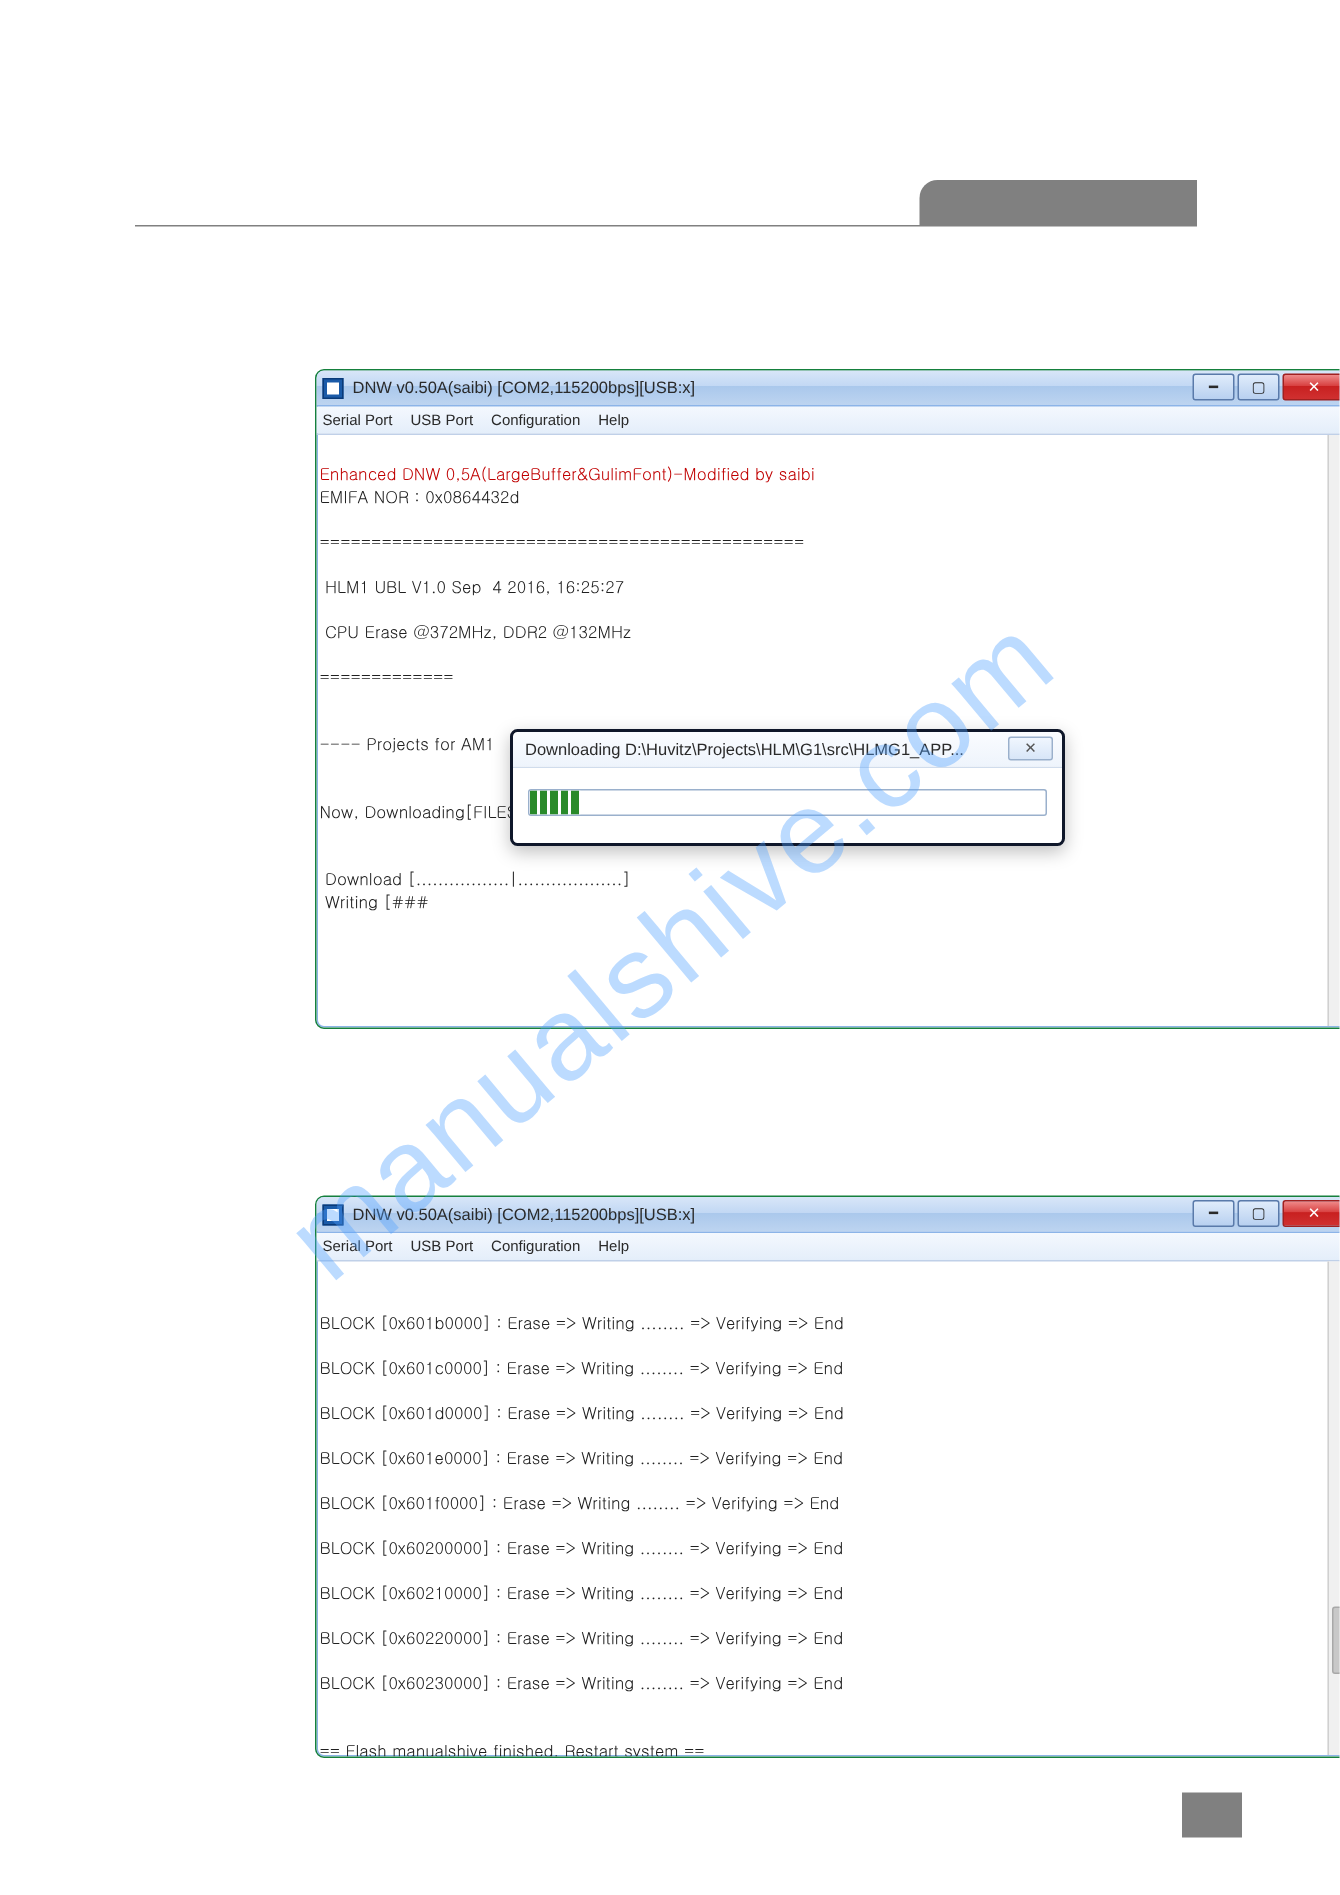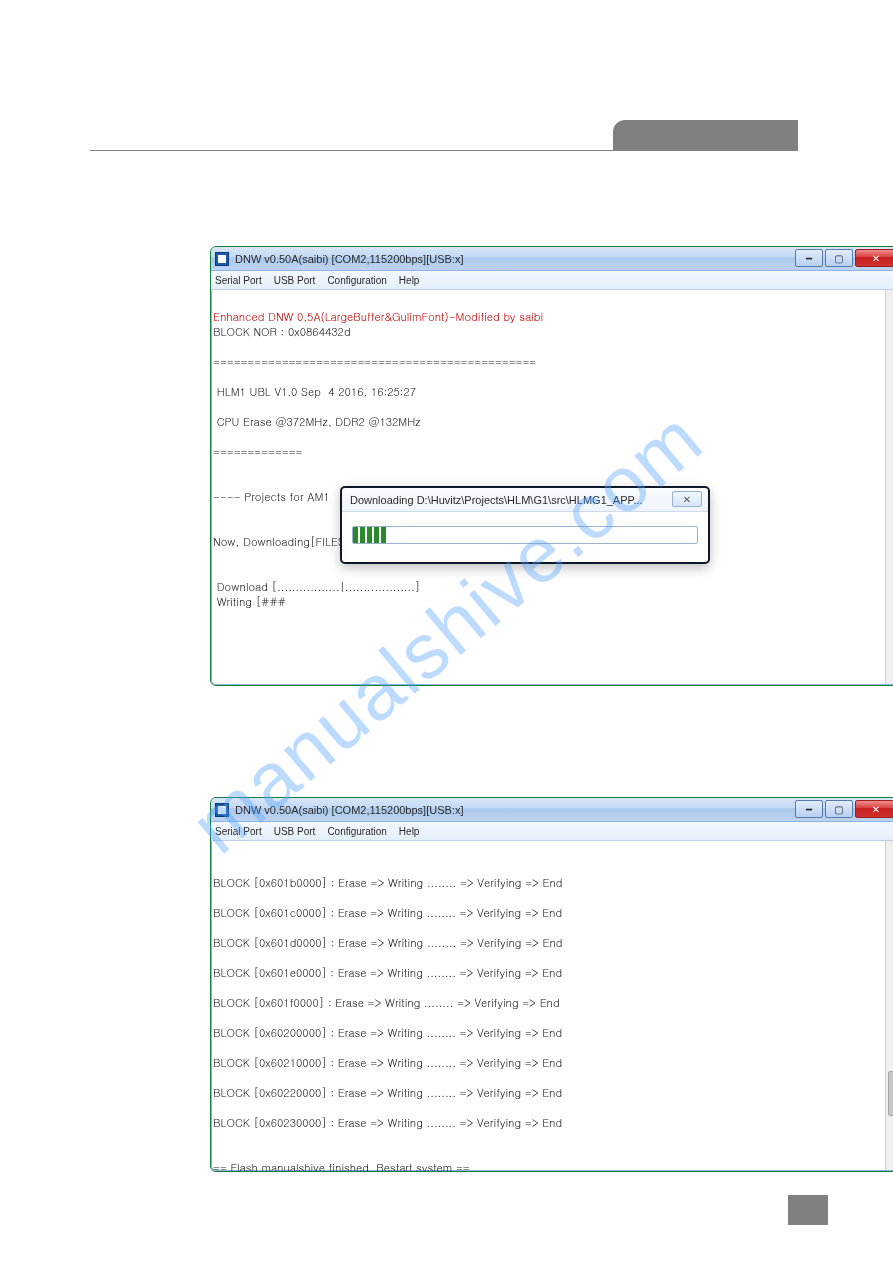--- a/index.html
+++ b/index.html
@@ -214,21 +214,21 @@
     </div>
   </div>
   <div class="menubar">
     <span>Serial Port</span>
     <span>USB Port</span>
     <span>Configuration</span>
     <span>Help</span>
   </div>
   <div class="console">
 <span class="redline">Enhanced DNW 0,5A(LargeBuffer&amp;GulimFont)-Modified by saibi</span>
-<span>BLOCK NOR : 0x0864432d</span>
+<span>EMIFA NOR : 0x0864432d</span>
 
 <span>===============================================</span>
 
 <span> HLM1 UBL V1.0 Sep  4 2016, 16:25:27</span>
 
 <span> CPU Erase @372MHz, DDR2 @132MHz</span>
 
 <span>=============</span>
 
 

